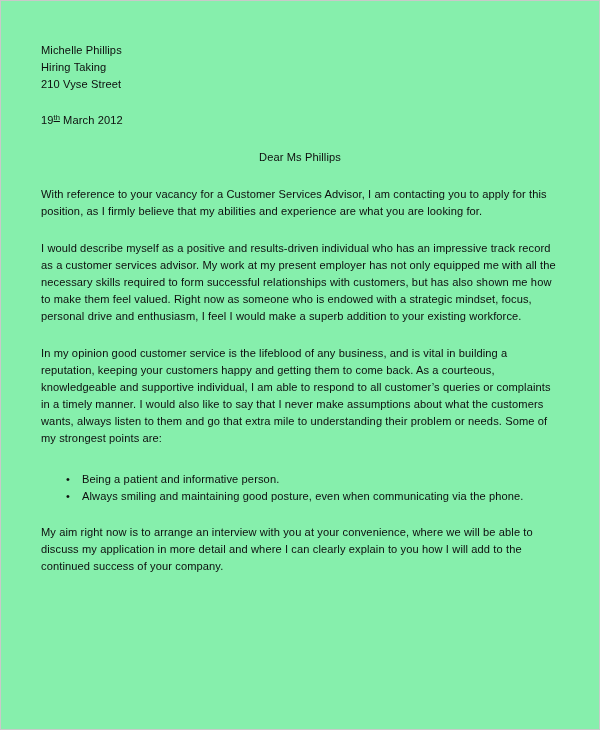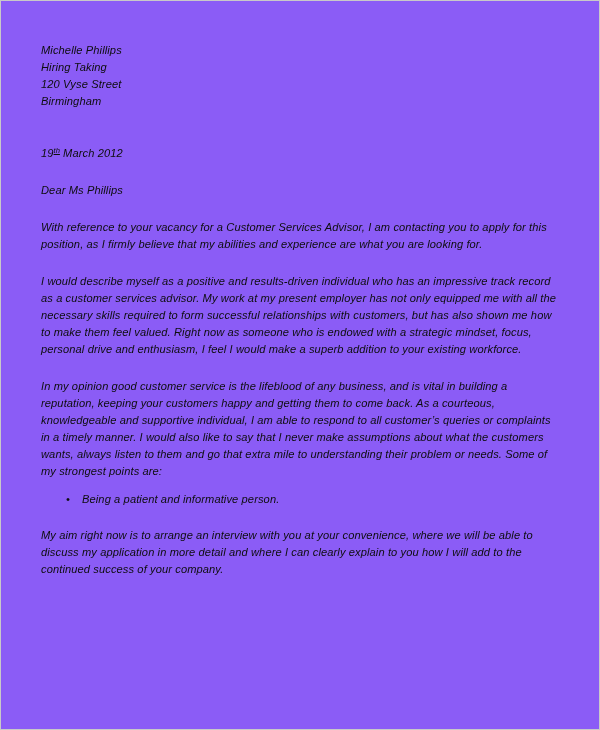--- a/index.html
+++ b/index.html
@@ -12,72 +12,72 @@
     height: 730px;
     font-family: "Liberation Sans", sans-serif;
     overflow: hidden;
   }
 
   #page {
     position: relative;
     box-sizing: border-box;
     width: 600px;
     height: 730px;
-    background: #8b5cf6;
+    background: #86efac;
     border: 1px solid #c9c9c9;
     padding: 41px 40px 0 40px;
-    font-style: italic;
   }
 
   .letter-body {
     color: #0d0d0d;
     font-size: 11.1px;
     line-height: 17px;
     letter-spacing: 0.01em;
   }
 
   
   .address-block {
     margin: 0 0 0 0;
   }
   .address-line {
     display: block;
     white-space: nowrap;
   }
 
   
   .date-line {
-    margin-top: 32px;
+    margin-top: 16px;
     white-space: nowrap;
   }
   .date-ordinal {
     font-size: 7.6px;
     vertical-align: 4px;
     text-decoration: underline;
     letter-spacing: 0;
   }
 
   
   .salutation {
     margin-top: 20px;
+    text-align: center;
   }
 
   
   .para {
     margin-top: 20px;
     text-align: left;
   }
   .para.tight {
     margin-top: 19px;
   }
 
   
   .bullet-list {
     list-style: none;
-    margin: 11px 0 0 0;
+    margin: 24px 0 0 0;
     padding: 0;
   }
   .bullet-item {
     position: relative;
     padding-left: 41px;
     margin: 0;
   }
   .bullet-item::before {
     content: "\2022";
     position: absolute;
@@ -90,34 +90,34 @@
 </head>
 <body>
 
 <div id="page">
 
   <div class="letter-body">
 
     <div class="address-block">
       <span class="address-line">Michelle Phillips</span>
       <span class="address-line">Hiring Taking</span>
-      <span class="address-line">120 Vyse Street</span>
-      <span class="address-line">Birmingham</span>
+      <span class="address-line">210 Vyse Street</span>
     </div>
 
     <div class="date-line"><span>19</span><sup class="date-ordinal">th</sup><span> March 2012</span></div>
 
     <div class="salutation">Dear Ms Phillips</div>
 
     <p class="para">With reference to your vacancy for a Customer Services Advisor, I am contacting you to apply for this position, as I firmly believe that my abilities and experience are what you are looking for.</p>
 
     <p class="para">I would describe myself as a positive and results-driven individual who has an impressive track record as a customer services advisor. My work at my present employer has not only equipped me with all the necessary skills required to form successful relationships with customers, but has also shown me how to make them feel valued. Right now as someone who is endowed with a strategic mindset, focus, personal drive and enthusiasm, I feel I would make a superb addition to your existing workforce.</p>
 
     <p class="para">In my opinion good customer service is the lifeblood of any business, and is vital in building a reputation, keeping your customers happy and getting them to come back. As a courteous, knowledgeable and supportive individual, I am able to respond to all customer’s queries or complaints in a timely manner. I would also like to say that I never make assumptions about what the customers wants, always listen to them and go that extra mile to understanding their problem or needs. Some of my strongest points are:</p>
 
     <ul class="bullet-list">
       <li class="bullet-item">Being a patient and informative person.</li>
+      <li class="bullet-item">Always smiling and maintaining good posture, even when communicating via the phone.</li>
     </ul>
 
     <p class="para tight">My aim right now is to arrange an interview with you at your convenience, where we will be able to discuss my application in more detail and where I can clearly explain to you how I will add to the continued success of your company.</p>
 
   </div>
 </div>
 
 </body></html>

